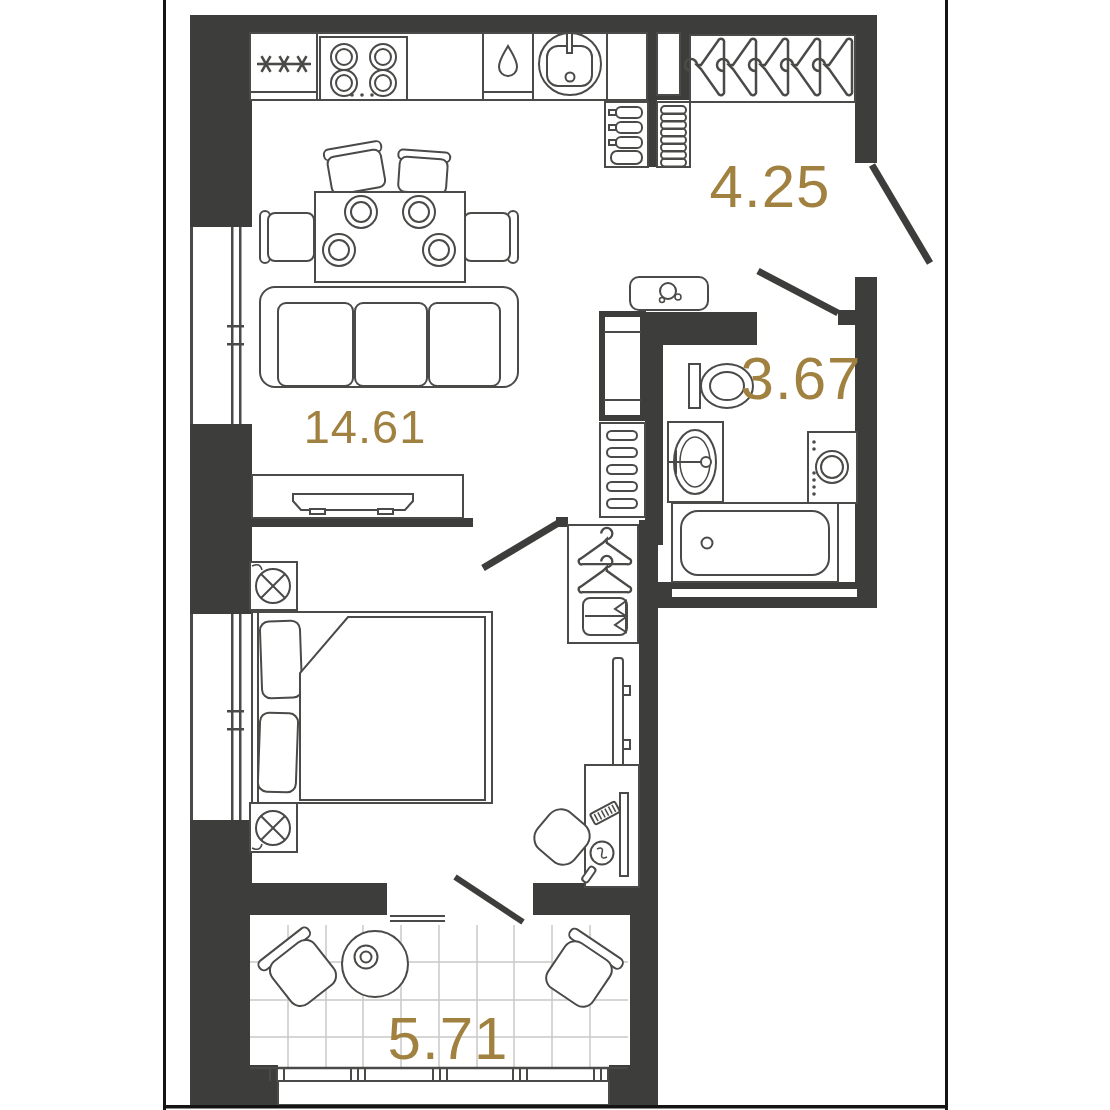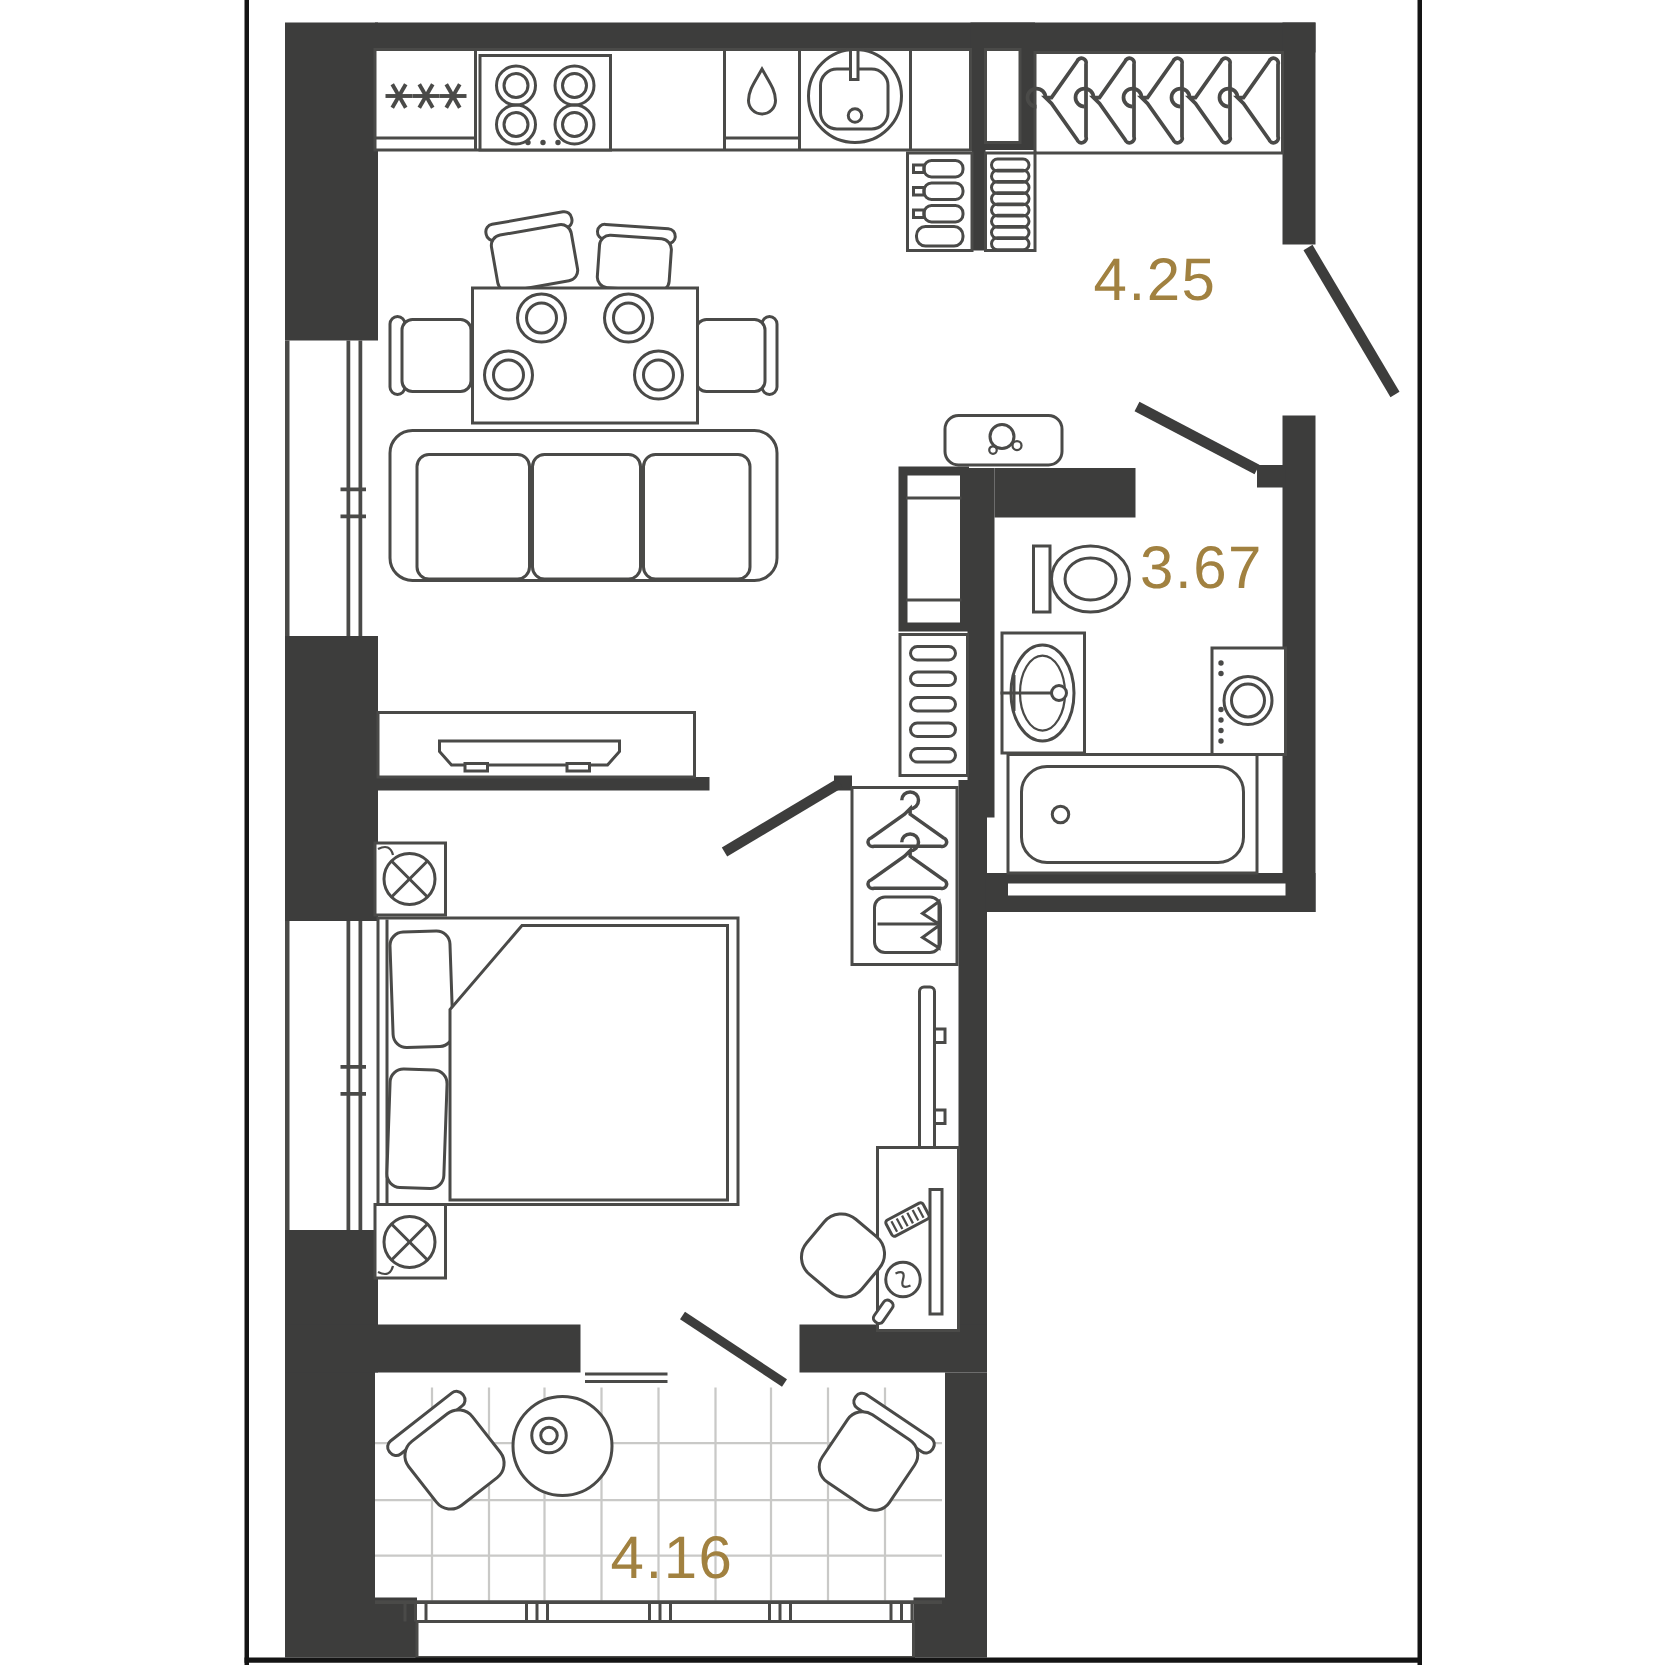--- a/index.html
+++ b/index.html
@@ -15,21 +15,21 @@
   .dot{fill:#4a4a48;stroke:none;}
   .glass{fill:#4a4a48;stroke:none;}
   .leaf{stroke:#3d3d3c;stroke-width:7;fill:none;}
   .leaf6{stroke:#3d3d3c;stroke-width:6;fill:none;}
   .grid{stroke:#c9c9c7;stroke-width:1.5;}
   .cab{fill:#ffffff;stroke:#3d3d3c;stroke-width:6;}
   .frame{fill:#141414;stroke:none;}
   .area-label{position:absolute;transform:translate(-50%,-50%);color:#a18140;
               letter-spacing:1px;white-space:nowrap;line-height:1;}
   .lbl-lg{font-size:47px;}
-  .lbl-md{font-size:40px;}
+  .lbl-md{font-size:60px;}
 </style>
 </head>
 <body>
 
 <div class="canvas">
 
 <svg class="plan-svg" viewBox="0 0 1110 1110" xmlns="http://www.w3.org/2000/svg">
   <defs>
     <g id="hanger">
       <path d="M26 7 a6 6 0 1 1 6 6 M32 13 v4 l24 17 a3 3 0 0 1 -2 6 l-48 0 a3 3 0 0 1 -2 -6 l24 -17 z"></path>
@@ -356,17 +356,18 @@
   <line class="leaf" x1="872" y1="165" x2="930" y2="263"></line>
   <line class="leaf" x1="758" y1="271" x2="838" y2="313"></line>
   <line class="leaf" x1="483" y1="568" x2="560" y2="522"></line>
   <line class="leaf6" x1="455" y1="877" x2="523" y2="922"></line>
 
   <rect class="frame" x="163" y="0" width="3" height="1110"></rect>
   <rect class="frame" x="945" y="0" width="3" height="1110"></rect>
   <rect class="frame" x="163" y="1105" width="785" height="3.5"></rect>
 </svg>
 
+<div class="area-label lbl-lg" style="left:365px;top:426px;">14.61</div>
 <div class="area-label lbl-md" style="left:770px;top:187px;">4.25</div>
 <div class="area-label lbl-md" style="left:801px;top:379px;">3.67</div>
-<div class="area-label lbl-md" style="left:448px;top:1039px;">4.16</div>
+<div class="area-label lbl-md" style="left:448px;top:1039px;">5.71</div>
 
 </div>
 
 </body></html>

